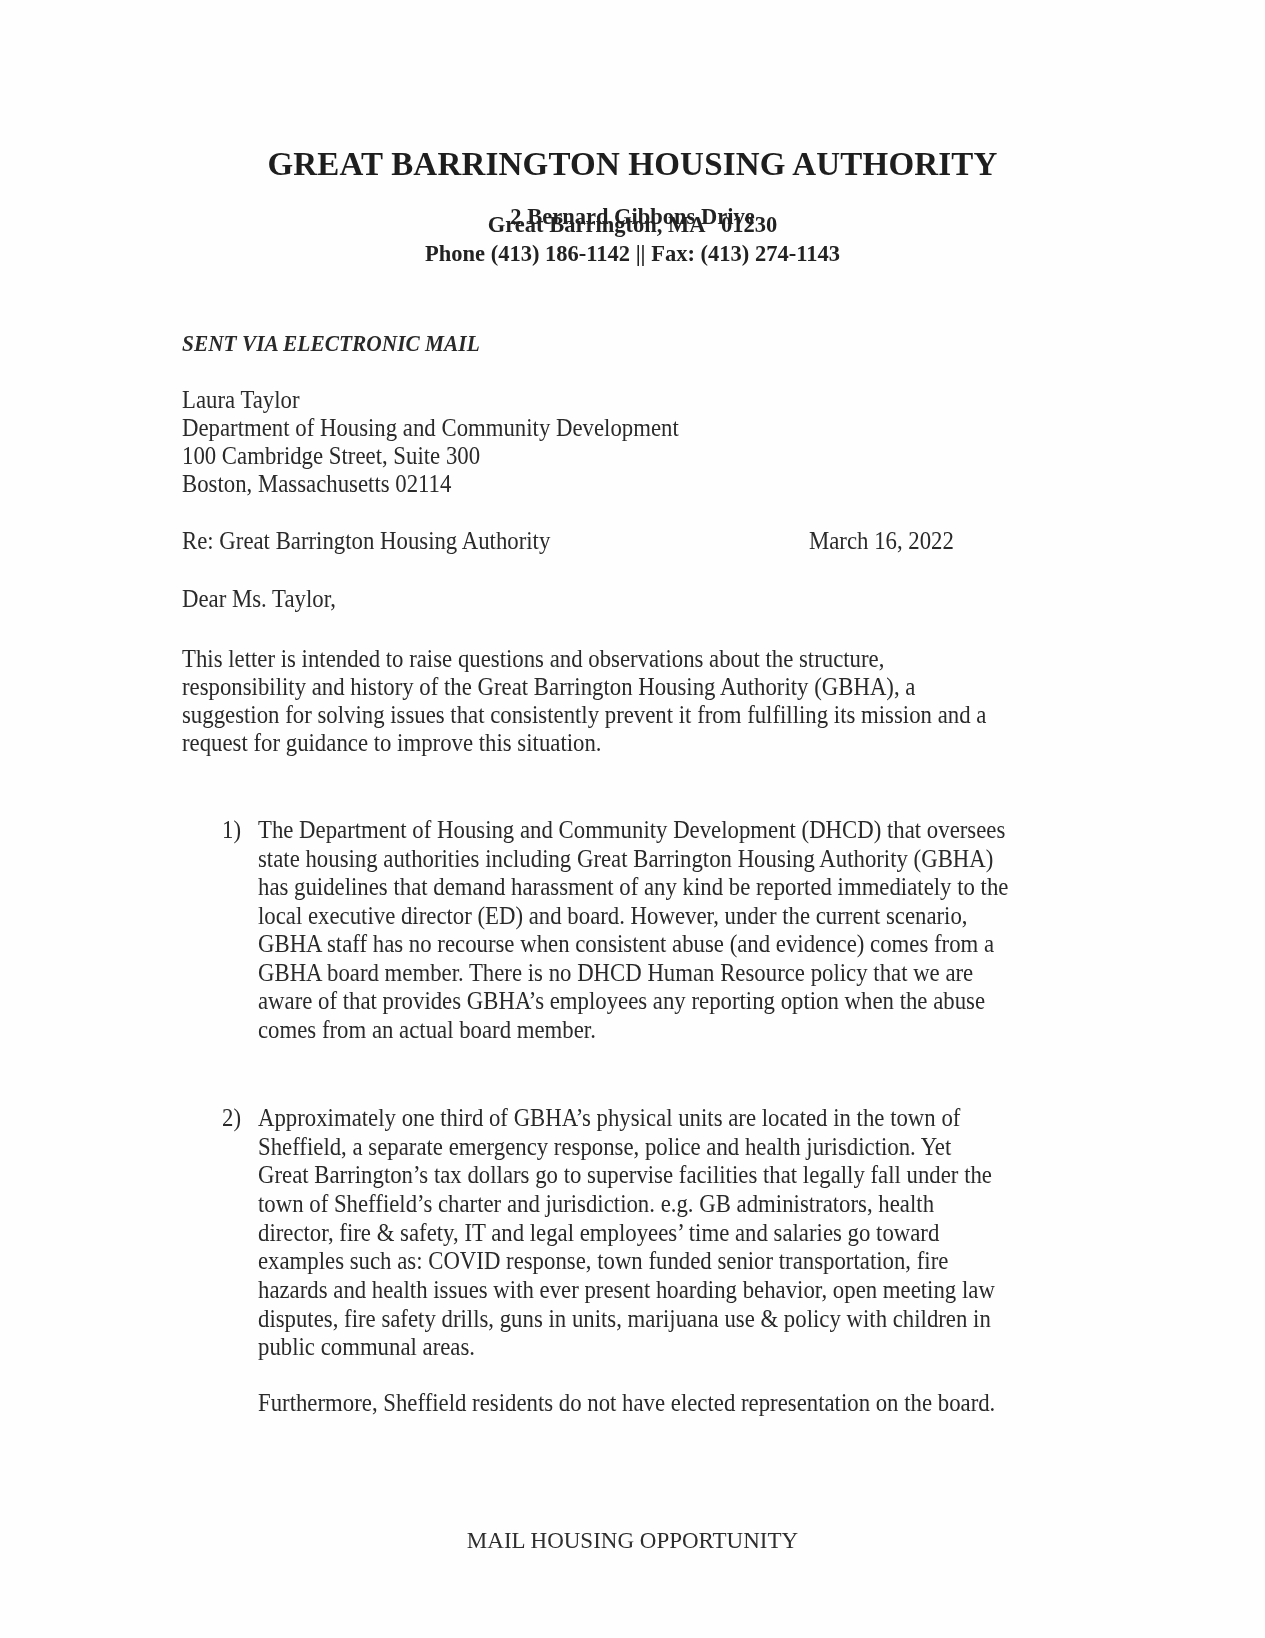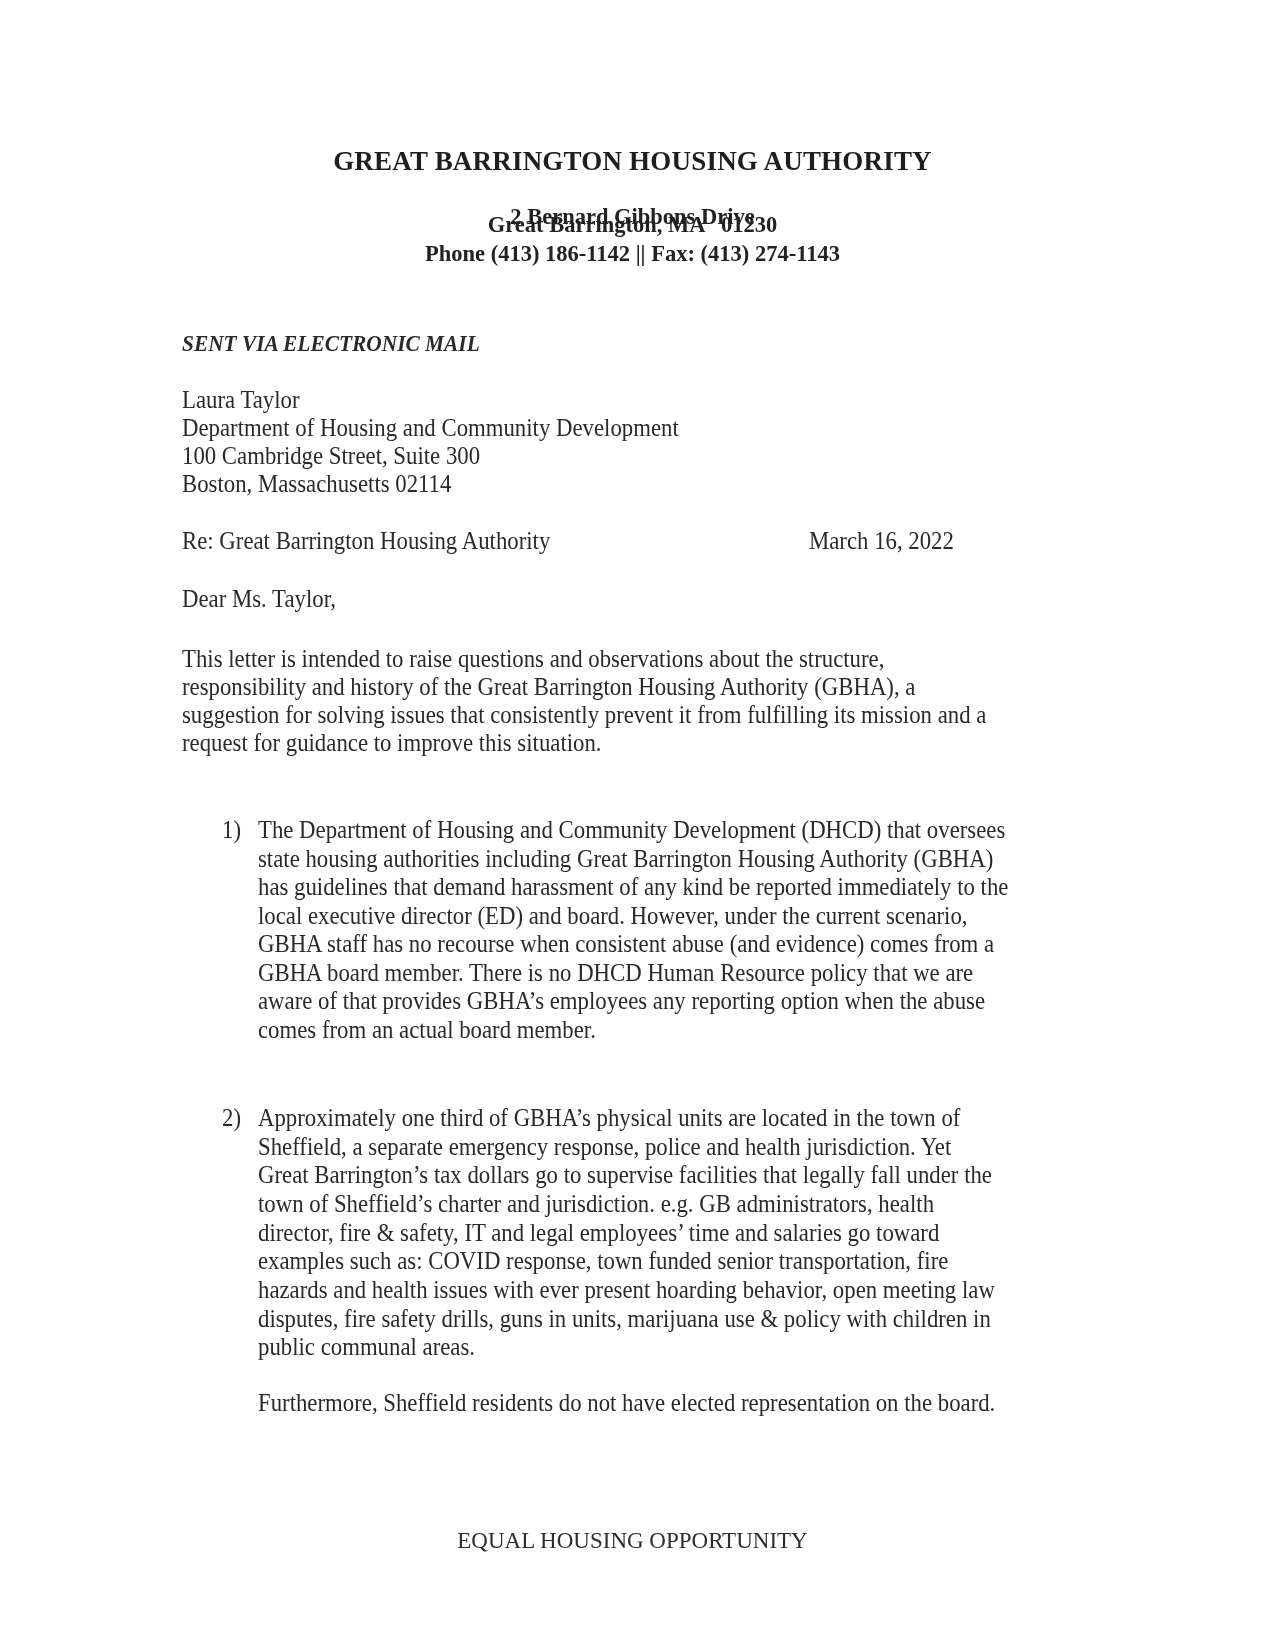--- a/index.html
+++ b/index.html
@@ -2,21 +2,21 @@
 <html><head>
   <meta charset="utf-8">
   <style>
     html, body { margin: 0; padding: 0; background: #ffffff; }
     body { width: 1265px; height: 1638px; position: relative; overflow: hidden;
            font-family: "Liberation Serif", serif; color: #2a2a2a; }
     .page { position: absolute; left: 0; top: 0; width: 1265px; height: 1638px; background: #fefefe; }
     .line { position: absolute; white-space: nowrap; font-size: 24.5px; line-height: 28px;
             transform-origin: left top; transform: scaleX(0.93); }
     .center { position: absolute; left: 0; width: 1265px; text-align: center; white-space: nowrap; }
-    .title { top: 146px; font-size: 27px; font-weight: bold; color: #1e1e1e; letter-spacing: 0.2px; }
+    .title { top: 146px; font-size: 33px; font-weight: bold; color: #1e1e1e; letter-spacing: 0.2px; }
     .addr { font-size: 22.5px; font-weight: bold; color: #222; }
     .a1 { top: 184px; margin-top: 20px; } .a2 { top: 212px; } .a3 { top: 241px; }
     .sent { left: 182px; top: 330px; font-style: italic; font-weight: bold; font-size: 23px; }
     .footer { top: 1528px; font-size: 23px; color: #2e2e2e; }
   </style>
 </head>
 <body>
 
 <div class="page">
 
@@ -63,15 +63,15 @@
     <div class="line" style="left:258px; top:1161.4px;">Great Barrington’s tax dollars go to supervise facilities that legally fall under the</div>
     <div class="line" style="left:258px; top:1190px;">town of Sheffield’s charter and jurisdiction. e.g. GB administrators, health</div>
     <div class="line" style="left:258px; top:1218.7px;">director, fire &amp; safety, IT and legal employees’ time and salaries go toward</div>
     <div class="line" style="left:258px; top:1247.4px;">examples such as:  COVID response, town funded senior transportation, fire</div>
     <div class="line" style="left:258px; top:1276px;">hazards and health issues with ever present hoarding behavior, open meeting law</div>
     <div class="line" style="left:258px; top:1304.7px;">disputes, fire safety drills, guns in units, marijuana use &amp; policy with children in</div>
     <div class="line" style="left:258px; top:1333.4px;">public communal areas.</div>
     <div class="line" style="left:258px; top:1389px;">Furthermore, Sheffield residents do not have elected representation on the board.</div>
   </div>
 
-  <div class="center footer">EQUAL HOUSING OPPORTUNITY</div>
+  <div class="center footer">MAIL HOUSING OPPORTUNITY</div>
 
 </div>
 
 </body></html>

